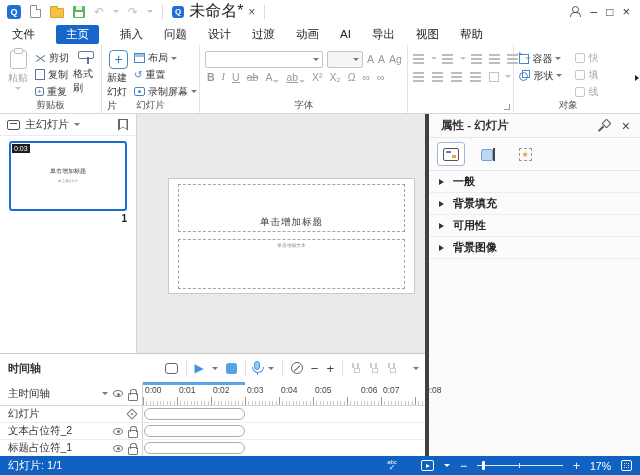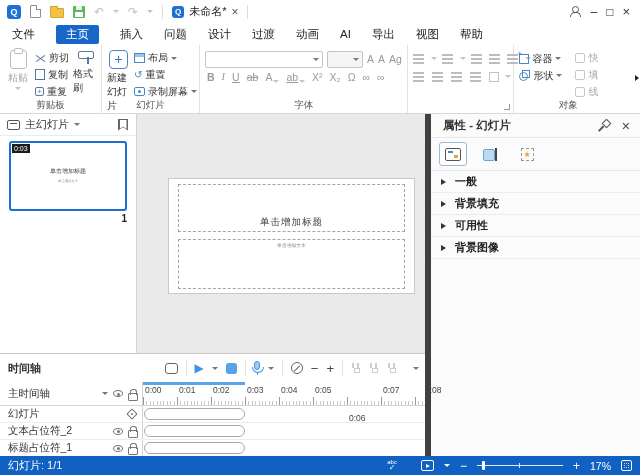--- a/index.html
+++ b/index.html
@@ -18,21 +18,21 @@
 .ic-logo{width:14px;height:14px;background:#1f6fd6;border-radius:3px;color:#fff;font-size:9px;font-weight:bold;line-height:14px;text-align:center;}
 .ic-doc{width:11px;height:13px;border:1px solid #8f8f8f;background:#fff;border-radius:1px;}
 .ic-doc::after{content:"";position:absolute;right:-1px;top:-1px;width:4px;height:4px;background:#fff;border-left:1px solid #8f8f8f;border-bottom:1px solid #8f8f8f;transform:translate(0,0);}
 .ic-folder{width:14px;height:10px;background:#f6c245;border:1px solid #d8a42c;border-radius:1px;margin-top:2px;}
 .ic-folder::before{content:"";position:absolute;left:-1px;top:-3px;width:6px;height:3px;background:#f6c245;border:1px solid #d8a42c;border-bottom:none;border-radius:1px 1px 0 0;}
 .ic-save{width:12px;height:12px;background:#5cb661;border-radius:1px;}
 .ic-save::before{content:"";position:absolute;left:3px;top:0;width:6px;height:4px;background:#e9f5ea;}
 .ic-save::after{content:"";position:absolute;left:2px;bottom:1px;width:8px;height:5px;background:#fff;}
 .tb-glyph{font-size:12px;color:#c1c1c1;line-height:1;}
 .doc-tab{display:flex;align-items:center;gap:5px;}
-.doc-tab .title{font-size:11px;color:#222;}
+.doc-tab .title{font-size:16px;color:#222;}
 .doc-tab .x{font-size:12px;color:#555;line-height:1;}
 .tsep{width:1px;height:14px;background:#dcdcdc;}
 .spacer{flex:1;}
 .ic-user{width:12px;height:11px;}
 .ic-user::before{content:"";position:absolute;left:3px;top:0;width:5px;height:5px;border:1px solid #555;border-radius:50%;}
 .ic-user::after{content:"";position:absolute;left:1px;bottom:0;width:9px;height:4px;border:1px solid #555;border-bottom:none;border-radius:5px 5px 0 0;}
 .winbtn{font-size:12px;color:#333;line-height:1;}
 
 
 #menubar{position:absolute;left:0;top:23px;width:640px;height:22px;display:flex;align-items:center;gap:21px;padding:0 12px;background:#fff;}
@@ -115,21 +115,21 @@
 
 #canvas{position:absolute;left:137px;top:114px;width:288px;height:239px;background:#eaeaea;}
 .slide{position:absolute;left:31px;top:64px;width:247px;height:116px;background:#fff;border:1px solid #c9c9c9;}
 .ph{position:absolute;left:9px;width:227px;border:1px dashed #a5a5a5;}
 .ph.title{top:5px;height:48px;}
 .ph.title .phtxt{position:absolute;left:0;right:0;bottom:2px;text-align:center;font-size:9.5px;color:#3a3a3a;letter-spacing:1px;}
 .ph.body{top:60px;height:50px;}
 .ph.body .phtxt{position:absolute;left:0;right:0;top:1px;text-align:center;font-size:6px;color:#8a8a8a;transform:scale(.8);}
 
 
-#props{position:absolute;left:425px;top:114px;width:215px;height:342px;background:#fbfbfb;border-left:6px solid #404040;}
+#props{position:absolute;left:425px;top:114px;width:215px;height:342px;background:#fbfbfb;border-left:4px solid #404040;}
 .pr-header{height:24px;display:flex;align-items:center;padding:0 10px 0 12px;border-bottom:1px solid #e7e7e7;}
 .pr-title{font-size:11.5px;font-weight:bold;color:#333;flex:1;}
 .ic-pin{width:11px;height:11px;margin-right:12px;}
 .ic-pin::before{content:"";position:absolute;right:0;top:0;width:5px;height:5px;border:1.5px solid #555;border-radius:1px;transform:rotate(45deg);}
 .ic-pin::after{content:"";position:absolute;left:0;bottom:0;width:7px;height:1.5px;background:#555;transform:rotate(-45deg);transform-origin:left bottom;}
 .pr-close{font-size:14px;color:#444;line-height:1;}
 .pr-tabs{height:32px;display:flex;align-items:center;gap:9px;padding:0 8px;}
 .ptab{width:28px;height:24px;display:flex;align-items:center;justify-content:center;border:1px solid transparent;border-radius:3px;}
 .ptab.sel{border-color:#9db9d8;background:#fff;}
 .ic-propgen{width:16px;height:13px;border:1px solid #555;border-radius:2px;}
@@ -510,21 +510,21 @@
     </div>
     <div class="tl-cell-r">
       <div class="ruler">
         <div class="durbar"></div>
         <span class="lab" style="left:2px;">0:00</span>
         <span class="lab" style="left:36px;">0:01</span>
         <span class="lab" style="left:70px;">0:02</span>
         <span class="lab" style="left:104px;">0:03</span>
         <span class="lab" style="left:138px;">0:04</span>
         <span class="lab" style="left:172px;">0:05</span>
-        <span class="lab" style="left:206px;margin-top:28px;">0:06</span>
+        <span class="lab" style="left:218px;">0:06</span>
         <span class="lab" style="left:240px;">0:07</span>
         <span class="lab" style="left:282px;">0:08</span>
         <div class="ticks"></div>
       </div>
     </div>
   </div>
 
   <div class="tl-row obj-row r1">
     <div class="tl-cell-l">
       <span class="nm">幻灯片</span>

